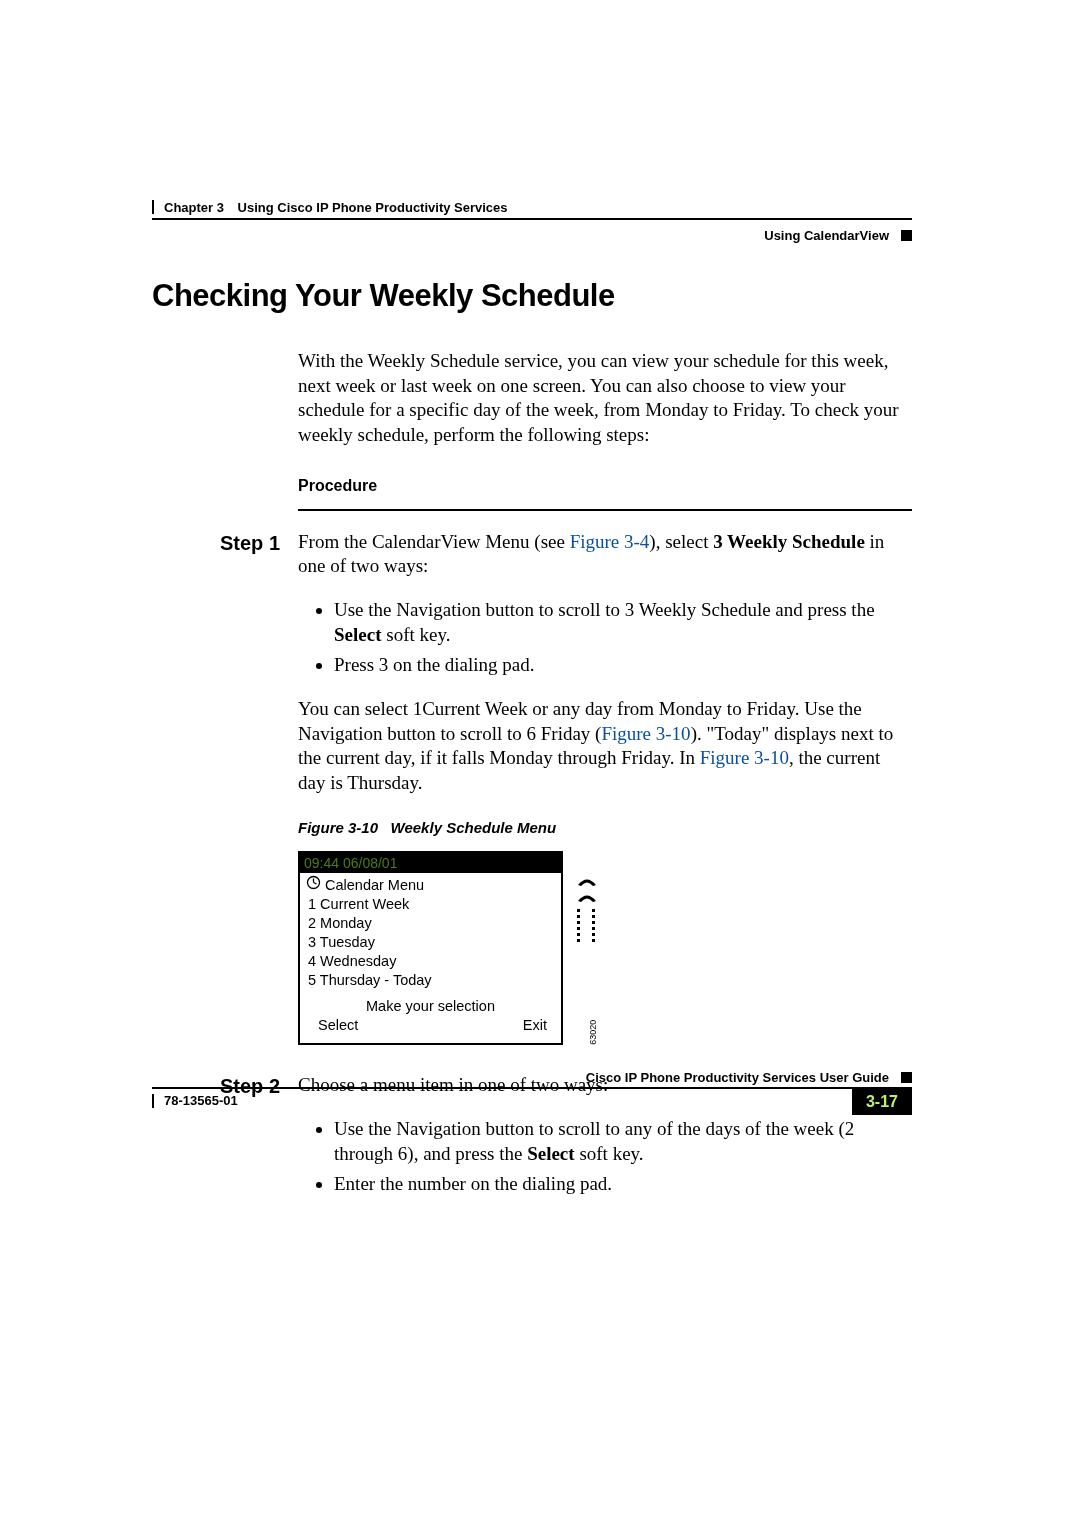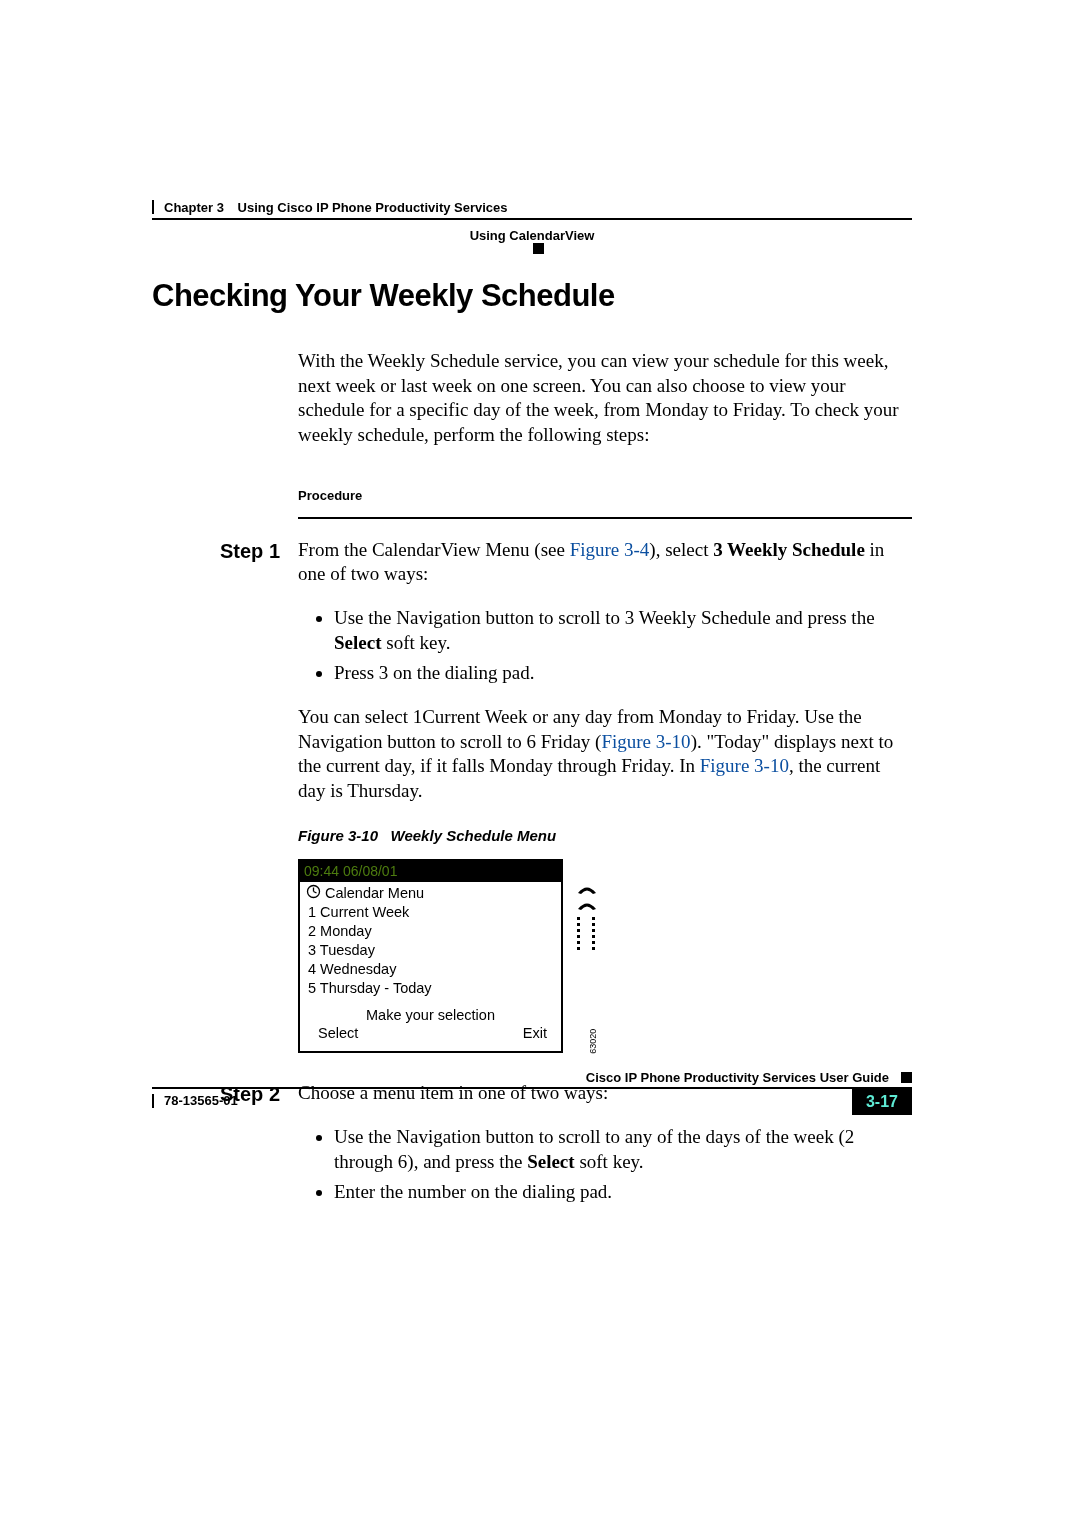--- a/index.html
+++ b/index.html
@@ -43,21 +43,20 @@
     margin-left: 10px;
   }
   .rh-sub {
     display: flex;
     justify-content: flex-end;
     align-items: center;
     margin-top: 8px;
     font-family: Arial, Helvetica, sans-serif;
     font-weight: bold;
     font-size: 13px;
-    flex-direction: column;
   }
   .rh-sub .sq {
     width: 11px;
     height: 11px;
     background: #000;
     margin-left: 12px;
   }
   h1.section {
     position: absolute;
     top: 278px;
@@ -69,25 +68,25 @@
     letter-spacing: -0.5px;
   }
   .body-col {
     position: absolute;
     left: 298px;
     right: 152px;
     top: 330px;
     font-size: 19px;
     line-height: 1.3;
   }
-  .intro { margin-bottom: 40px; }
+  .intro { margin-bottom: 28px; }
   .proc-heading {
     font-family: Arial, Helvetica, sans-serif;
     font-weight: bold;
-    font-size: 13px;
+    font-size: 16px;
     margin-bottom: 12px;
   }
   .hr {
     border-top: 2px solid #000;
     margin-bottom: 14px;
   }
   .step {
     position: relative;
     margin-bottom: 20px;
   }
@@ -219,21 +218,21 @@
   }
   .footer .docno {
     display:flex;
     align-items:center;
   }
   .footer .docno .tick {
     width: 2px; height: 14px; background:#000; margin-right:10px;
   }
   .footer .pagenum {
     background:#000;
-    color:#5eead4;
+    color:#bef264;
     padding: 4px 14px;
     font-size: 16px;
     margin-top: -4px;
   }
 </style>
 </head>
 <body>
 
 <div class="page">
 

